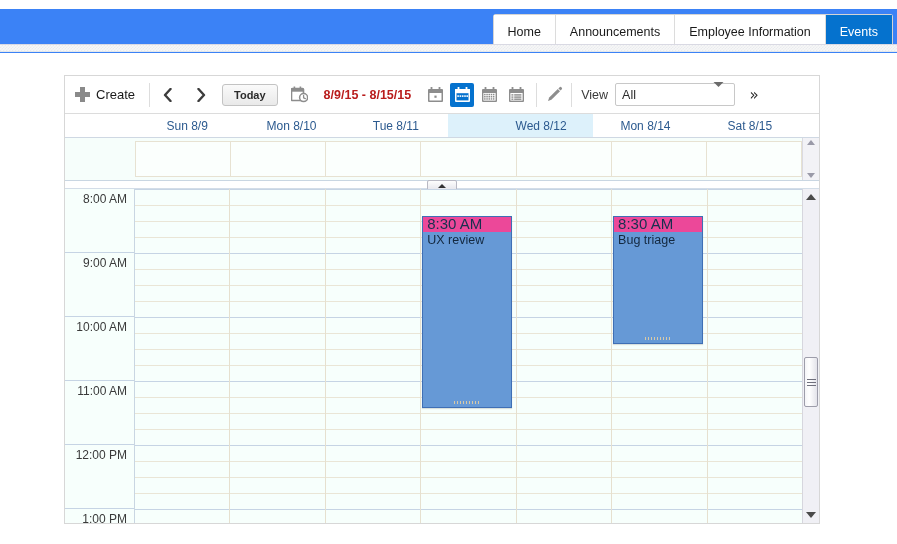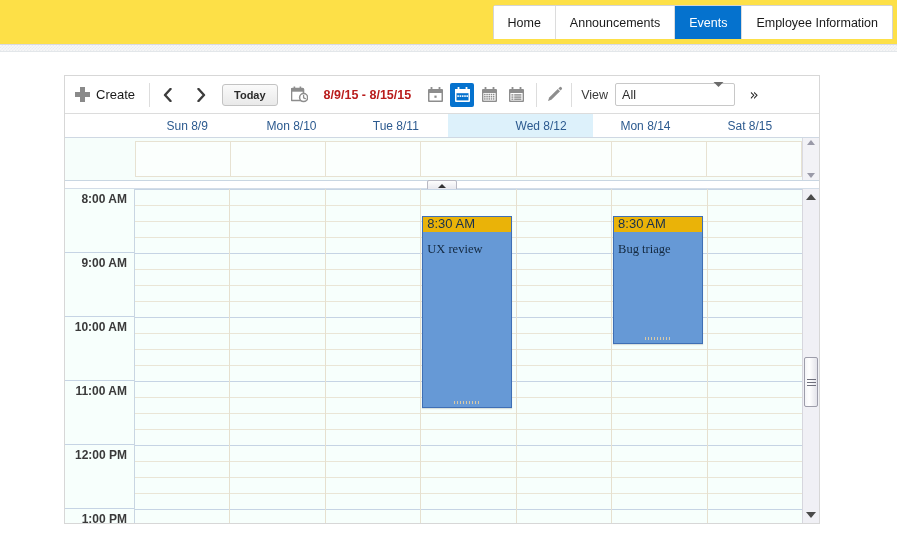--- a/index.html
+++ b/index.html
@@ -13,24 +13,24 @@
     font-family: "Liberation Sans", sans-serif;
     font-size: 12px;
     color: #333333;
     overflow: hidden;
     position: relative;
   }
 
   
   .topbar {
     position: absolute;
-    left: 0; top: 0;
+    left: 0; top: 9px;
     width: 897px;
     height: 44px;
-    background: #fde047;
+    background: #3b82f6;
     box-sizing: border-box;
   }
   .topbar-divider {
     position: absolute;
     left: 0; top: 44px;
     width: 897px;
     height: 8px;
     background: #f7f7f7;
     background-image:
       linear-gradient(45deg, #e9ecef 25%, transparent 25%, transparent 75%, #e9ecef 75%),
@@ -338,21 +338,20 @@
     position: relative;
     background: #f7fffc;
     border-right: 1px solid #c9d6e2;
     box-sizing: border-box;
   }
   .time-slot {
     height: 64px;
     position: relative;
     border-bottom: 1px solid #c6d4e4;
     box-sizing: border-box;
-    font-weight: bold;
   }
   .time-slot .tlabel {
     position: absolute;
     right: 7px;
     top: 3px;
     font-size: 12px;
     color: #3a3a3a;
     white-space: nowrap;
   }
   .days-area {
@@ -401,34 +400,33 @@
     left: 1px;
     right: 4px;
     background: #6699d6;
     border: 1px solid #3f6fb5;
     box-sizing: border-box;
     overflow: hidden;
     cursor: pointer;
     box-shadow: 0 1px 1px rgba(0,0,0,0.12);
   }
   .event .ev-time {
-    background: #eab308;
+    background: #ec4899;
     color: #17304f;
-    font-size: 13px;
+    font-size: 15px;
     padding: 1px 4px 2px 4px;
     line-height: 12px;
     white-space: nowrap;
   }
   .event .ev-title {
     color: #13283f;
     font-size: 12.5px;
-    padding: 10px 4px;
+    padding: 1px 4px;
     line-height: 14px;
     white-space: nowrap;
-    font-family: Liberation Serif, serif;
   }
   .ev-grip {
     position: absolute;
     left: 0; right: 0; bottom: 2px;
     height: 5px;
     display: flex;
     justify-content: center;
     align-items: center;
     cursor: ns-resize;
   }
@@ -486,22 +484,22 @@
       #6f6f7c 0px, #6f6f7c 1px, transparent 1px, transparent 3px);
   }
 </style>
 </head>
 <body>
 
 <div class="topbar">
   <div class="nav-tabs">
     <div class="nav-tab">Home</div>
     <div class="nav-tab">Announcements</div>
+    <div class="nav-tab">Employee Information</div>
     <div class="nav-tab active">Events</div>
-    <div class="nav-tab">Employee Information</div>
   </div>
 </div>
 <div class="topbar-divider"></div>
 
 <div class="cal-panel">
 
   <div class="toolbar">
 
     <div class="tb-create">
       <span class="plus-icon"></span>

